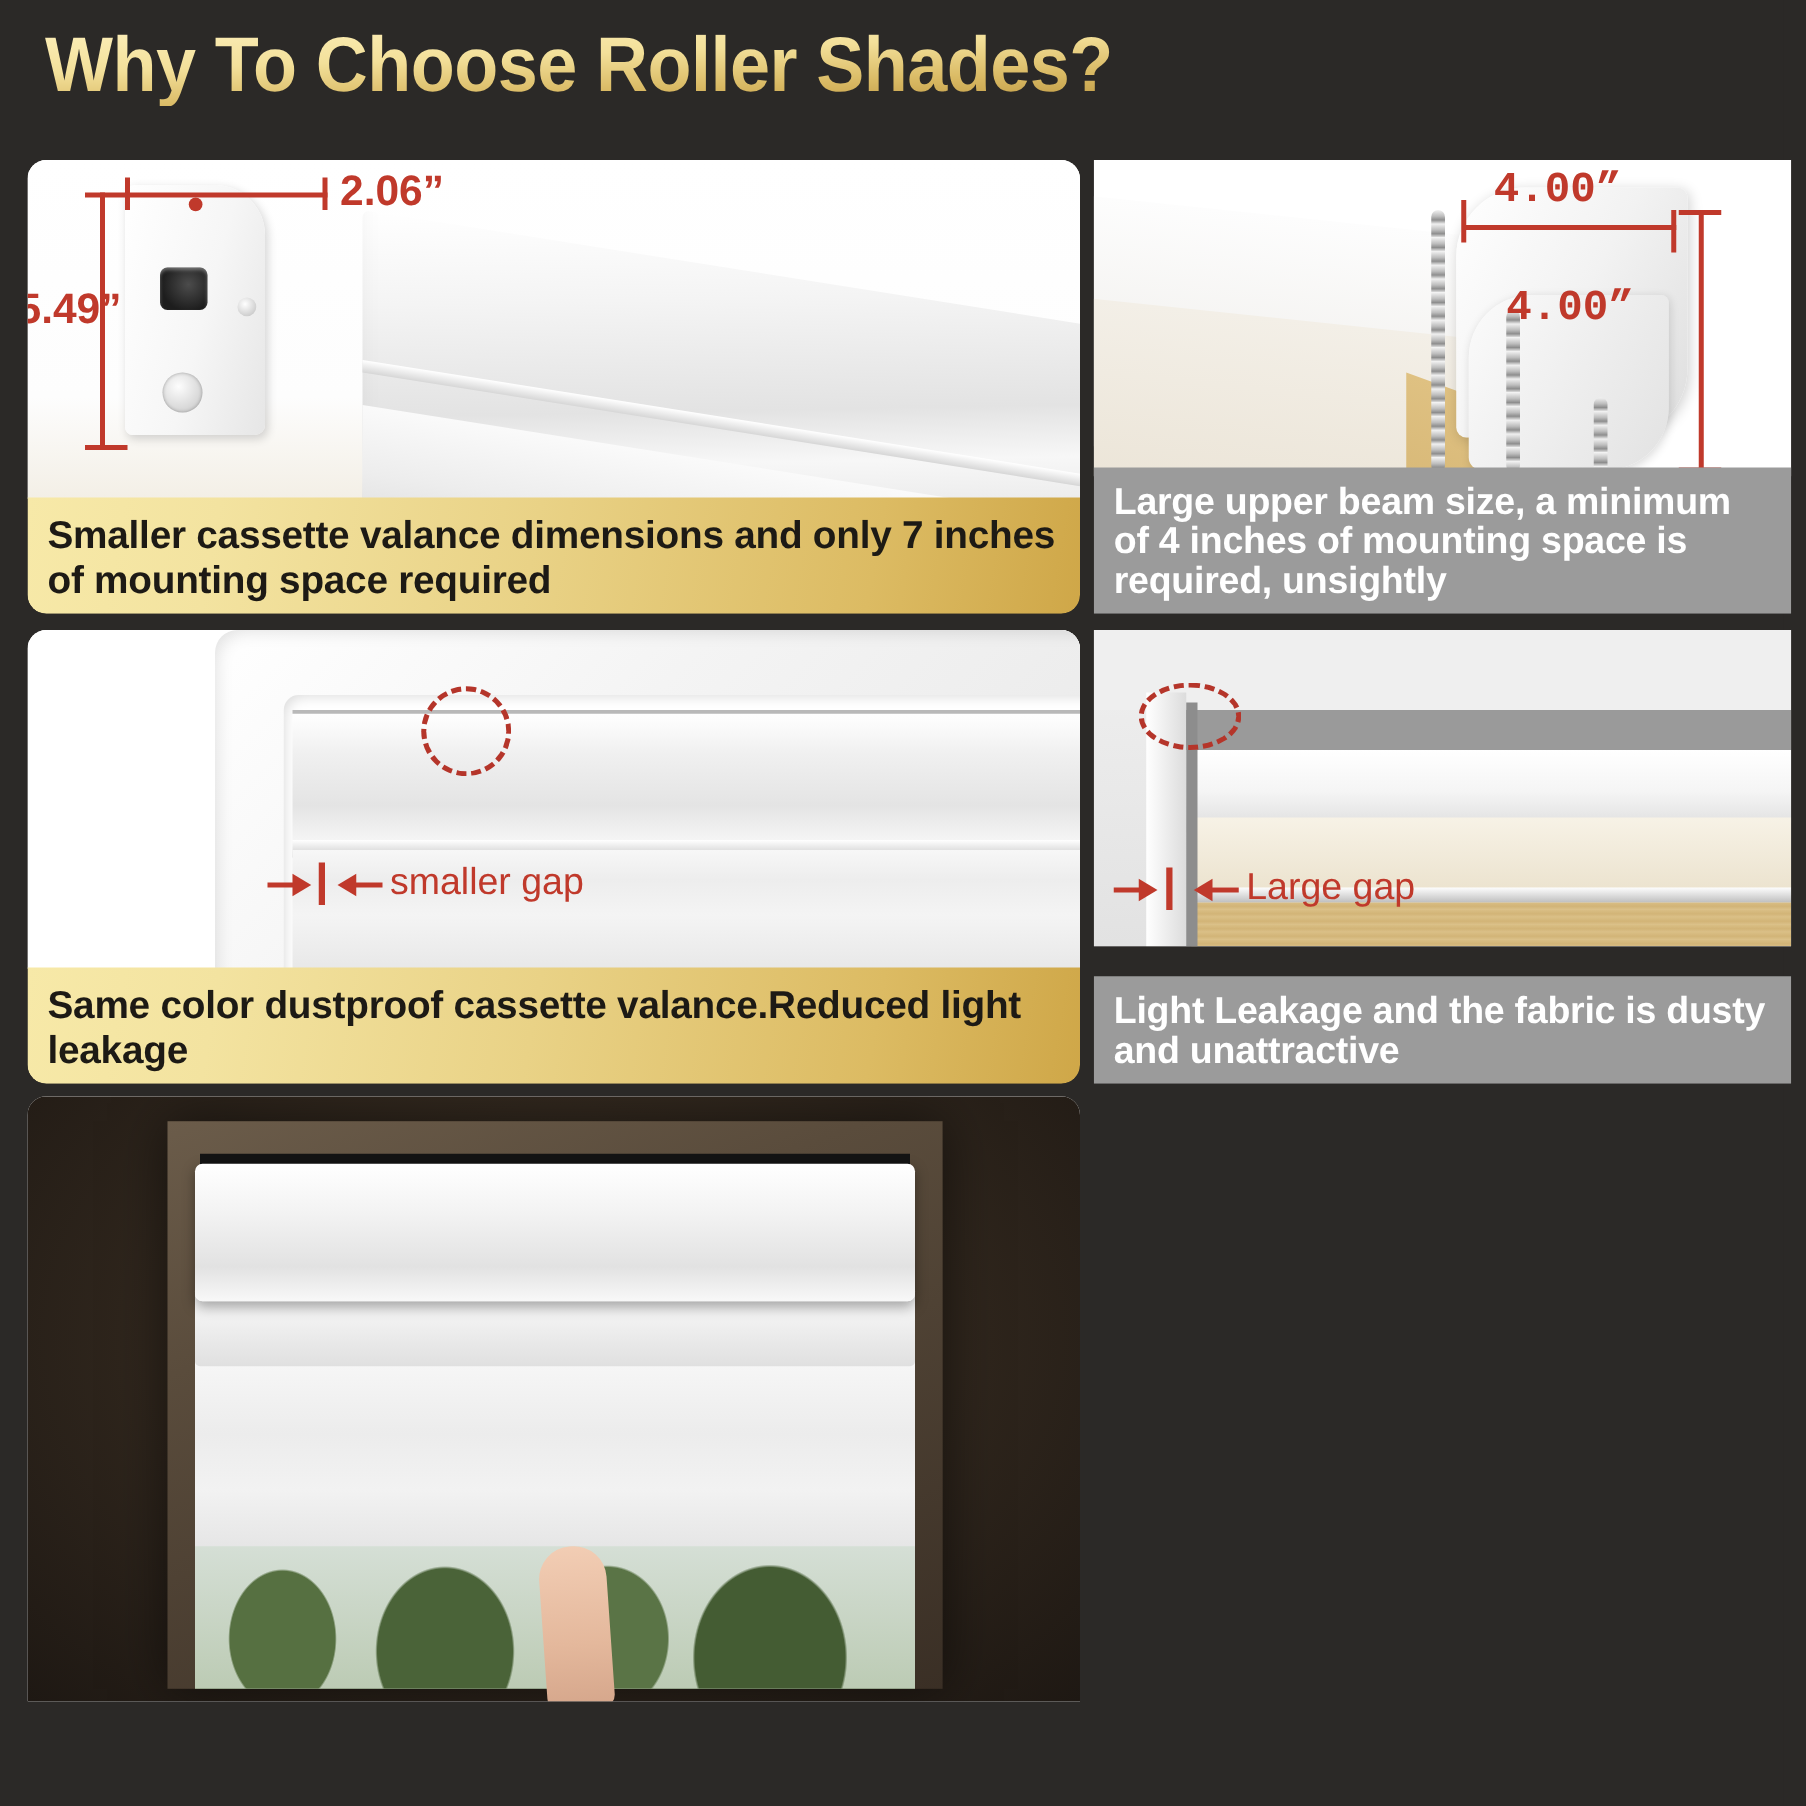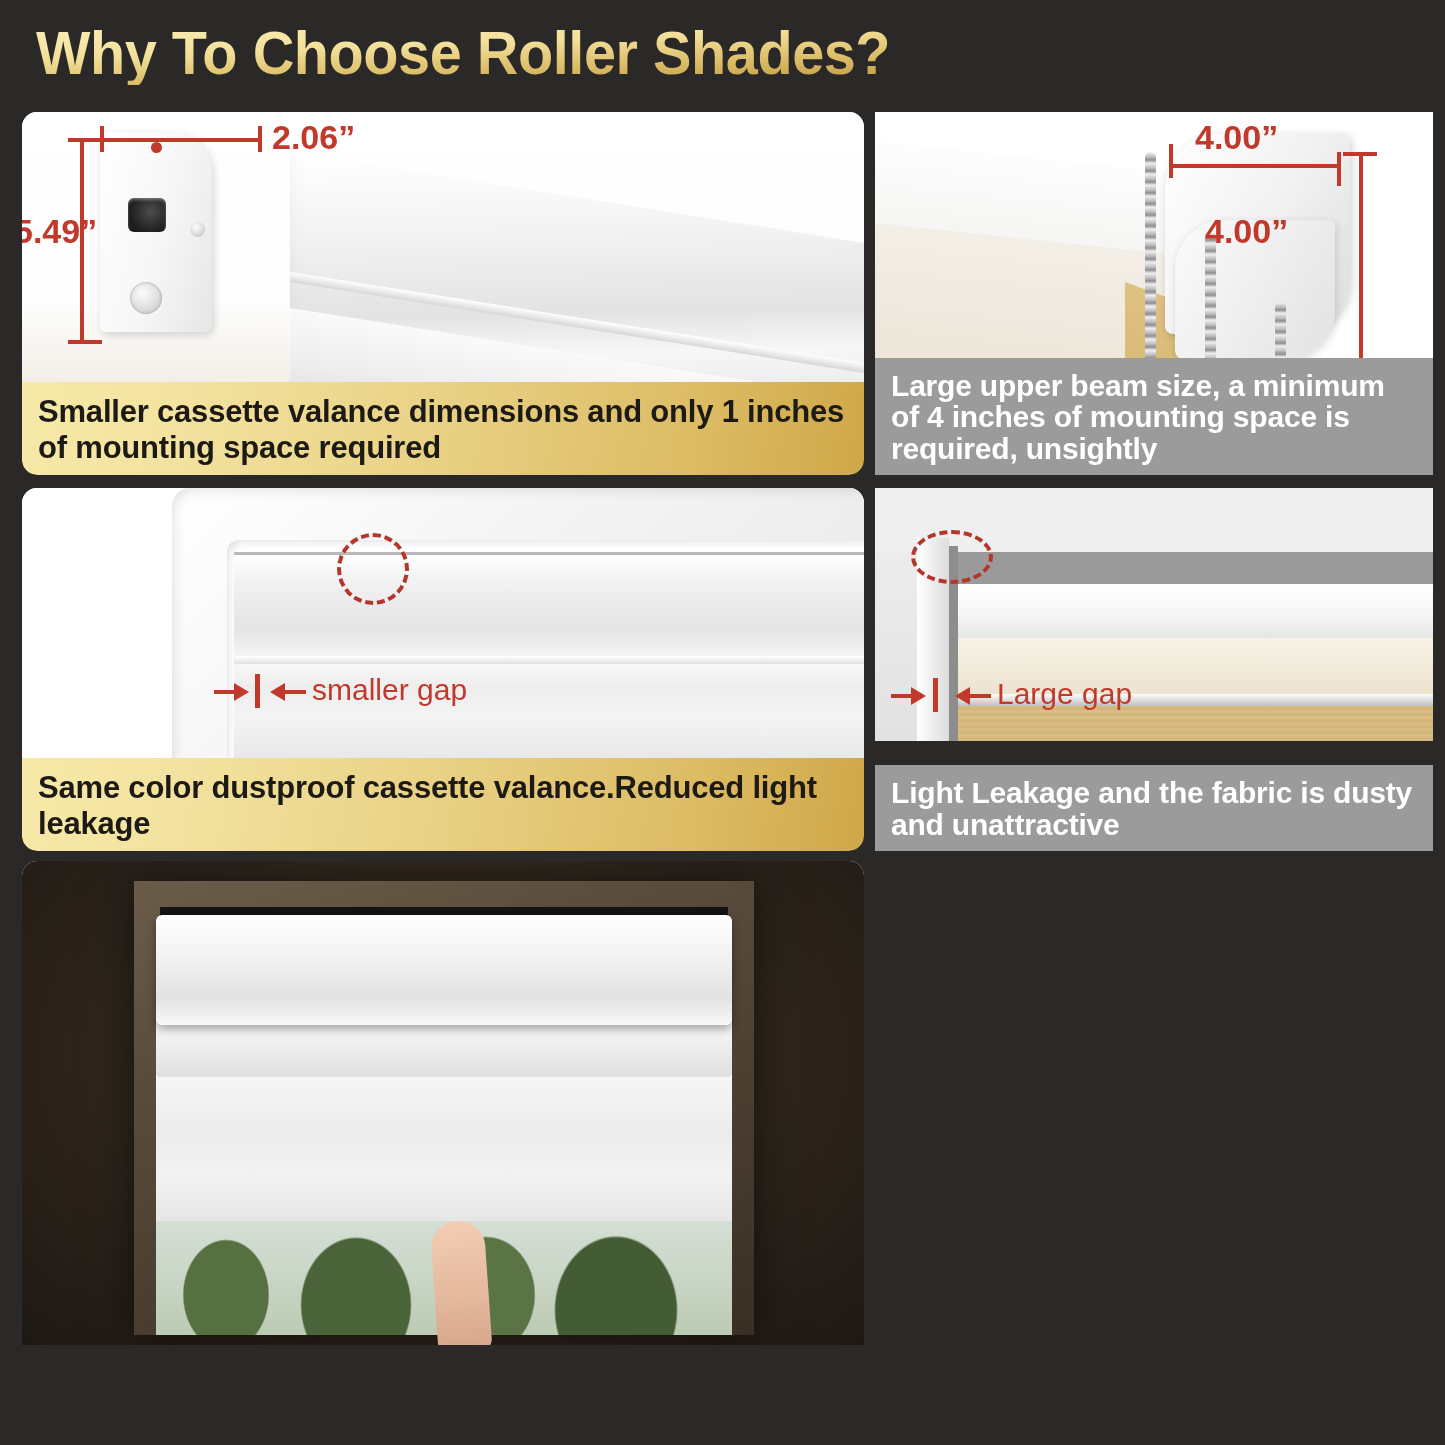--- a/index.html
+++ b/index.html
@@ -40,21 +40,21 @@
   }
 
   
   .grid {
     position: absolute;
     left: 0; top: 104px;
     width: 1445px;
     height: 1341px;
   }
 
-  .panel { position: absolute; overflow: hidden; }
+  .panel { position: absolute; overflow: hidden; margin-top: 16px; }
 
   .panel.good { border-radius: 15px; }
   .panel.bad  { border-radius: 0; }
 
   
   .col-l { left: 22px;  width: 842px; }
   .col-r { left: 875px; width: 558px; }
 
   .row-1 { top: 8px;   height: 363px; }
   .row-2 { top: 384px; height: 363px; }
@@ -357,25 +357,25 @@
         <div class="dim-line" style="left:78px; top:26px; width:162px; height:4px;"></div>
         <div class="tick" style="left:78px; top:14px; width:4px; height:26px;"></div>
         <div class="tick" style="left:236px; top:14px; width:4px; height:26px;"></div>
         <div class="dim-label" style="left:250px; top:6px; font-size:34px;">2.06”</div>
 
         <div class="dim-line" style="left:58px; top:26px; width:4px; height:206px;"></div>
         <div class="tick" style="left:46px; top:26px; width:34px; height:4px;"></div>
         <div class="tick" style="left:46px; top:228px; width:34px; height:4px;"></div>
         <div class="dim-label" style="left:-8px; top:100px; font-size:34px;">5.49”</div>
       </div>
-      <div class="caption good">Smaller cassette valance dimensions and only 1 inches of mounting space required</div>
+      <div class="caption good">Smaller cassette valance dimensions and only 7 inches of mounting space required</div>
     </div>
 
     <div class="panel bad col-r row-1">
-      <div class="photo" style="bottom:110px;">
+      <div class="photo" style="bottom:110px;font-family:Liberation Mono, monospace;">
         <div class="p2-bg"></div>
         <div class="p2-fabric-white"></div>
         <div class="p2-fabric-cream"></div>
         <div class="p2-fabric-tan"></div>
         <div class="p2-bracket"></div>
         <div class="p2-bracket2"></div>
         <div class="chain" style="left:270px; top:40px; height:210px;"></div>
         <div class="chain" style="left:330px; top:120px; height:130px;"></div>
         <div class="chain" style="left:400px; top:190px; height:62px;"></div>
 

